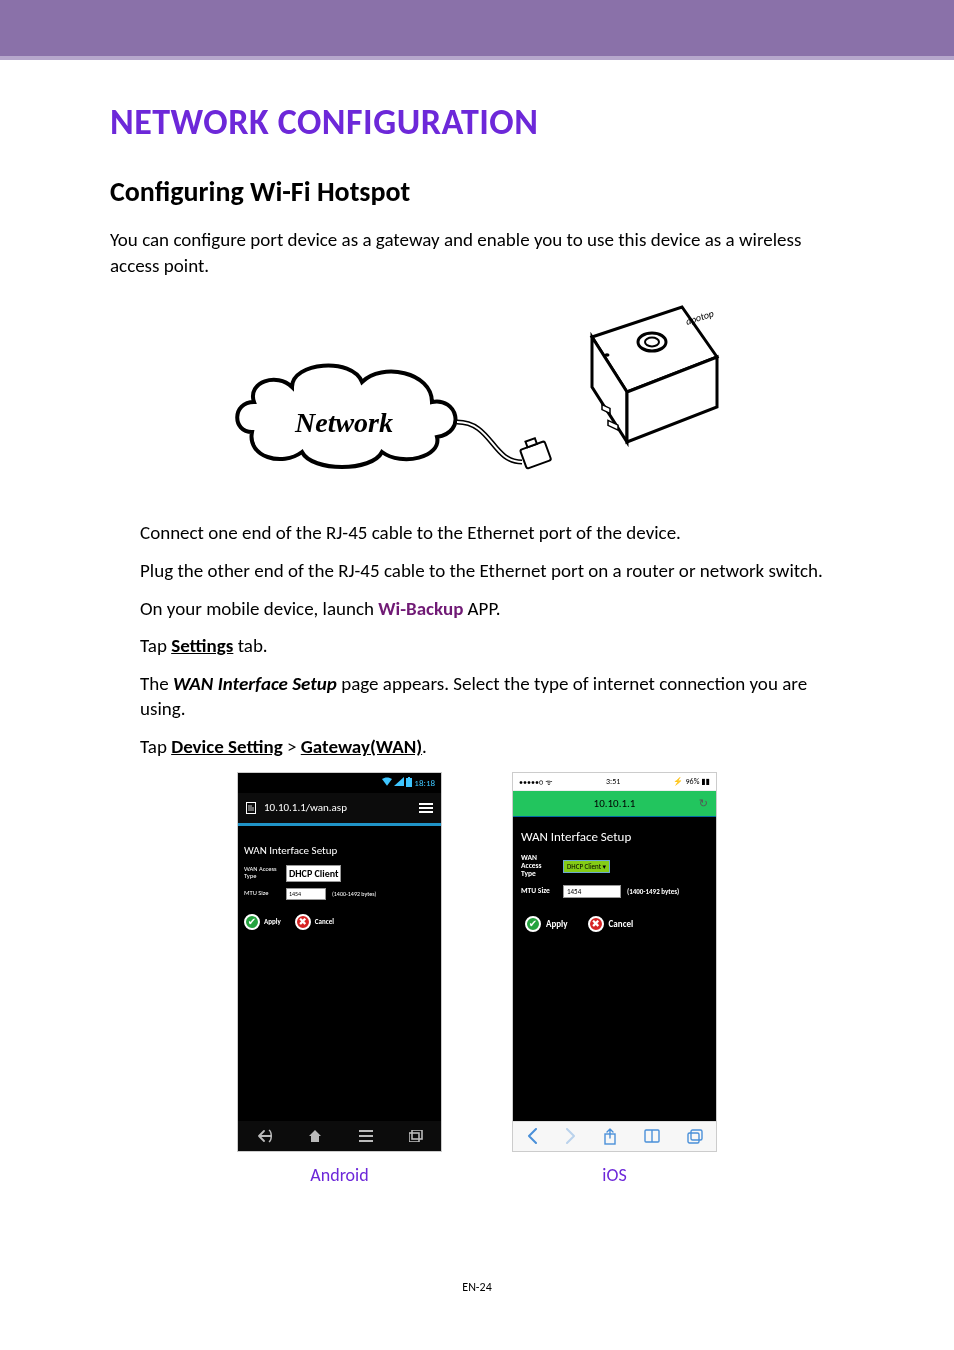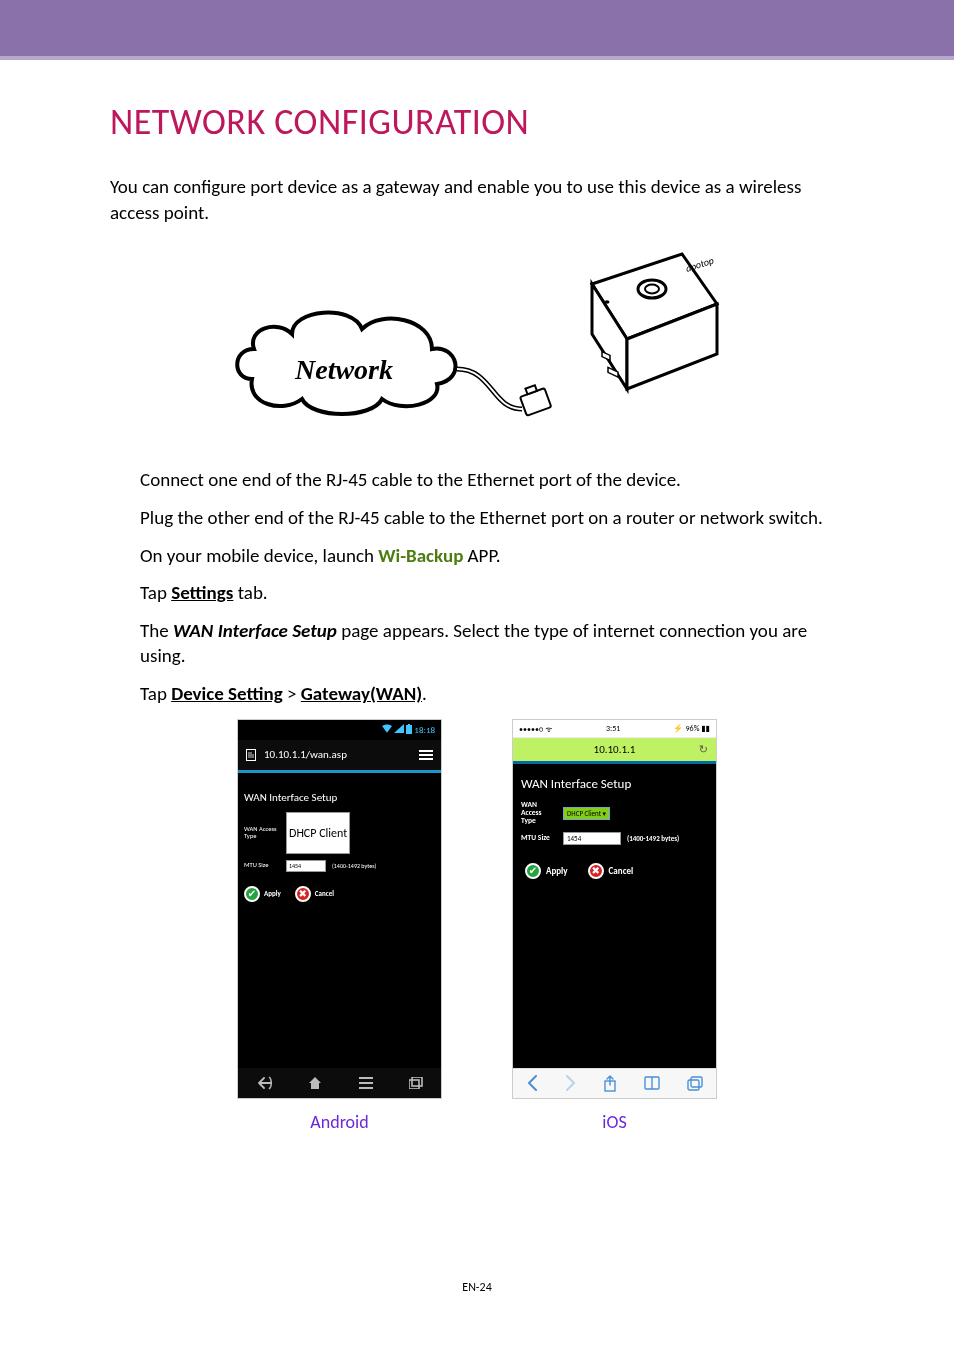--- a/index.html
+++ b/index.html
@@ -1,56 +1,56 @@
 <!DOCTYPE html>
 <html><head>
 <meta charset="utf-8">
 <style>
   * { box-sizing: border-box; margin: 0; padding: 0; }
   html, body { width: 954px; height: 1350px; background: #fff; font-family: Calibri, Arial, sans-serif; color: #000; }
   .top-bar { width: 100%; height: 60px; background: #8a71a9; border-bottom: 4px solid #b6a7cc; }
   .page { padding: 40px 110px 0 110px; }
-  .h1 { color: #be185d; font-size: 36px; font-weight: 400; letter-spacing: 0.5px; margin-bottom: 30px; }
+  .h1 { color: #6d28d9; font-size: 36px; font-weight: 700; letter-spacing: 0.5px; margin-bottom: 30px; }
   .h2 { font-size: 28px; font-weight: 700; margin-bottom: 18px; }
   .p { font-size: 19px; line-height: 1.35; margin-bottom: 14px; }
   .bold { font-weight: 700; text-decoration: underline; }
   .boldital { font-weight: 700; font-style: italic; }
-  .wib { color: #4d7c0f; font-weight: 700; }
+  .wib { color: #701a75; font-weight: 700; }
   .fig-wrap { width: 100%; display: flex; justify-content: center; margin: 6px 0 18px 0; }
   .net-svg { width: 490px; height: 210px; }
   .steps { padding-left: 30px; }
   .steps .p { margin-bottom: 12px; }
   .shots { display: flex; justify-content: center; gap: 70px; margin-top: 0; }
   .shot-col { display: flex; flex-direction: column; align-items: center; }
   .phone { width: 205px; border: 1px solid #ccc; background: #000; }
   .phone.android { height: 380px; display: flex; flex-direction: column; }
   .phone.ios { height: 380px; display: flex; flex-direction: column; background: #fff; }
   .a-status { height: 20px; background: #000; display: flex; justify-content: flex-end; align-items: center; font-size: 9px; color: #3fc6ff; padding-right: 6px; gap: 2px; }
   .a-url { height: 30px; background: #0c0c0c; display: flex; align-items: center; padding: 0 8px; gap: 8px; }
   .a-url-text { color: #fff; font-size: 11px; flex: 1; }
   .a-url-icon { color: #fff; font-size: 9.5px; display: inline-flex; line-height: 1; }
   .a-body { flex: 1; background: #000; padding: 10px 6px; }
   .a-filterbar { height: 3px; background: #2094c8; margin-bottom: 8px; }
   .a-section-title { color: #fff; font-size: 11px; margin-bottom: 8px; }
   .a-row { display: flex; align-items: center; gap: 6px; margin-bottom: 6px; }
   .a-label { color: #fff; font-size: 6.5px; width: 36px; line-height: 1.1; }
-  .a-select { background: #fff; font-size: 12px; padding: 13px 2px; border: 1px solid #999; }
+  .a-select { background: #fff; font-size: 10px; padding: 1px 2px; border: 1px solid #999; font-weight: bold; }
   .a-input { background: #fff; font-size: 6px; padding: 1px 2px; width: 40px; border: 1px solid #999; }
   .a-hint { color: #fff; font-size: 6px; }
   .a-btns { display: flex; gap: 14px; margin-top: 14px; }
   .a-btn { display: flex; align-items: center; gap: 4px; }
   .circ { width: 16px; height: 16px; border-radius: 50%; display: flex; align-items: center; justify-content: center; font-size: 10px; color: #fff; }
   .circ.ok { background: #25a33f; border: 2px solid #fff; }
   .circ.no { background: #d62323; border: 2px solid #fff; }
   .a-btn-label { color: #fff; font-size: 7px; font-weight: 600; }
   .a-nav { height: 30px; background: #0c0c0c; display: flex; justify-content: space-around; align-items: center; color: #aaa; }
   .a-nav span { display: inline-flex; }
 
   .i-status { height: 18px; background: #fff; border-bottom: 1px solid #eee; display: flex; justify-content: space-between; align-items: center; font-size: 8px; padding: 0 6px; color: #000; }
-  .i-url { height: 26px; background: #bef264; display: flex; align-items: center; justify-content: center; position: relative; border-bottom: 3px solid #0369a1; }
+  .i-url { height: 26px; background: #22c55e; display: flex; align-items: center; justify-content: center; position: relative; border-bottom: 1px solid #0369a1; }
   .i-url-text { font-size: 11px; color: #000; }
   .i-refresh { position: absolute; right: 8px; font-size: 11px; color: #555; }
   .i-body { flex: 1; background: #000; padding: 12px 8px; }
   .i-section-title { color: #fff; font-size: 13px; margin-bottom: 10px; }
   .i-row { display: flex; align-items: center; gap: 6px; margin-bottom: 6px; }
   .i-label { color: #fff; font-size: 7.5px; width: 36px; line-height: 1.1; font-weight: 600; }
   .i-select { background: #84cc16; font-size: 7px; padding: 1px 3px; border: 1px solid #6ba9d0; }
   .i-input { background: #fff; font-size: 7px; padding: 1px 3px; width: 58px; border: 1px solid #999; }
   .i-hint { color: #fff; font-size: 7px; font-weight: 600; }
   .i-btns { display: flex; gap: 20px; margin-top: 18px; margin-left: 4px; }
@@ -62,20 +62,21 @@
   .caption { color: #6d28d9; font-size: 18px; margin-top: 12px; }
   .footer { position: absolute; width: 954px; text-align: center; font-size: 12px; top: 1280px; }
 </style>
 </head>
 <body>
 
 <div class="top-bar"></div>
 
 <div class="page">
   <div class="h1">NETWORK CONFIGURATION</div>
+  <div class="h2">Configuring Wi-Fi Hotspot</div>
   <div class="p">You can configure port device as a gateway and enable you to use this device as a wireless access point.</div>
 
   <div class="fig-wrap">
     <svg class="net-svg" viewBox="0 0 490 210">
 
       <path d="M 20 140 
                C 0 140 0 110 22 110 
                C 15 90 45 80 60 95 
                C 60 70 120 65 130 90 
                C 150 70 200 80 200 110 

